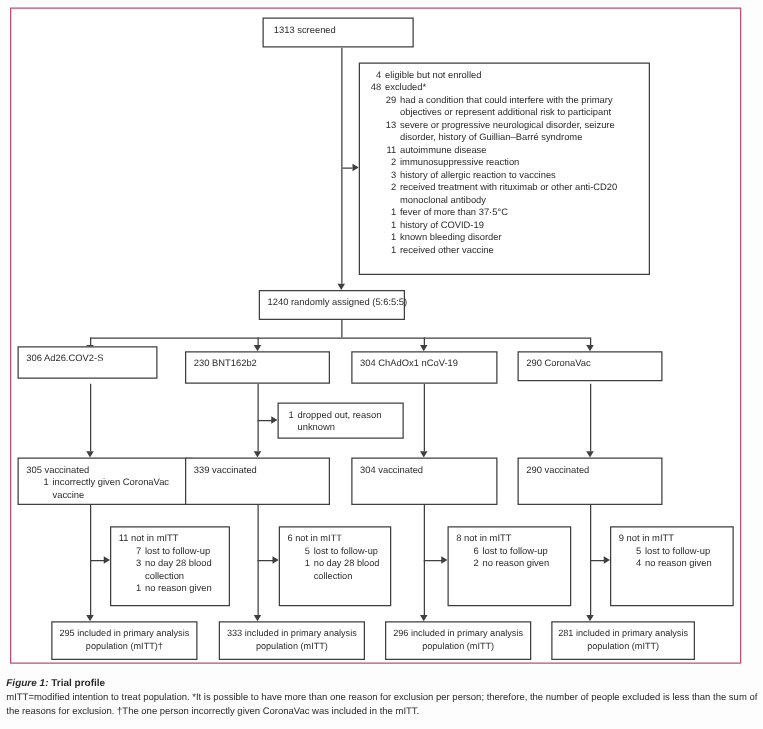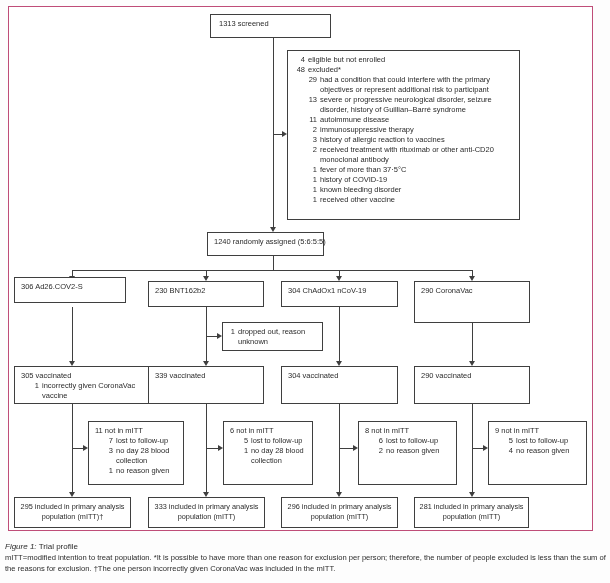--- a/index.html
+++ b/index.html
@@ -17,27 +17,27 @@
   }
   .bmain{white-space:nowrap;}
   .xline,.sline{display:flex;}
   .xline .num,.sline .num{flex:0 0 auto;text-align:right;margin-right:3px;}
   .xline .txt,.sline .txt{flex:1 1 auto;}
   .xline.lv0 .num{width:11px;}
   .xline.lv1{margin-left:12px;}
   .xline.lv1 .num{width:11px;}
   .sline{margin-left:10px;}
   .sline .num{width:8px;}
-  .center2{text-align:center;padding:4px 2px;}
+  .center2{text-align:center;padding:4px 2px;margin-left:27px;}
   .vline{position:absolute;width:1px;background:#3f3f3f;}
   .hline{position:absolute;height:1px;background:#3f3f3f;}
   .ah-d{position:absolute;width:0;height:0;border-left:3px solid transparent;border-right:3px solid transparent;border-top:5px solid #3f3f3f;}
   .ah-r{position:absolute;width:0;height:0;border-top:3px solid transparent;border-bottom:3px solid transparent;border-left:5px solid #3f3f3f;}
   .caption{position:absolute;left:5px;top:542px;width:602px;}
-  .cap-title{font-size:8px;font-weight:normal;line-height:10px;}
+  .cap-title{font-size:8px;font-weight:bold;line-height:10px;}
   .cap-label{font-style:italic;}
   .cap-body{font-size:7.6px;line-height:10.5px;margin-top:1px;}
 </style>
 </head>
 <body>
 
 <div class="canvas">
   <div class="frame"></div>
 
   <div class="vline" style="left:273px;top:38px;height:189px"></div>
@@ -106,21 +106,21 @@
     <div class="xline lv1">
         <span class="num">13</span>
         <span class="txt">severe or progressive neurological disorder, seizure disorder, history of Guillian–Barré syndrome</span>
       </div>
     <div class="xline lv1">
         <span class="num">11</span>
         <span class="txt">autoimmune disease</span>
       </div>
     <div class="xline lv1">
         <span class="num">2</span>
-        <span class="txt">immunosuppressive therapy</span>
+        <span class="txt">immunosuppressive reaction</span>
       </div>
     <div class="xline lv1">
         <span class="num">3</span>
         <span class="txt">history of allergic reaction to vaccines</span>
       </div>
     <div class="xline lv1">
         <span class="num">2</span>
         <span class="txt">received treatment with rituximab or other anti-CD20 monoclonal antibody</span>
       </div>
     <div class="xline lv1">
@@ -147,21 +147,21 @@
 
   <div class="box" style="left:14px;top:277px;width:112px;height:26px">
     <div class="bmain">306 Ad26.COV2-S</div>
   </div>
   <div class="box" style="left:148px;top:281px;width:116px;height:26px">
     <div class="bmain">230 BNT162b2</div>
   </div>
   <div class="box" style="left:281px;top:281px;width:117px;height:26px">
     <div class="bmain">304 ChAdOx1 nCoV-19</div>
   </div>
-  <div class="box" style="left:414px;top:281px;width:116px;height:42px">
+  <div class="box" style="left:414px;top:281px;width:116px;height:24px">
     <div class="bmain">290 CoronaVac</div>
   </div>
 
   <div class="box" style="left:222px;top:322px;width:101px;height:29px">
     <div class="sline" style="margin-left:0">
         <span class="num" style="width:6px">1</span>
         <span class="txt">dropped out, reason unknown</span>
       </div>
   </div>
 

